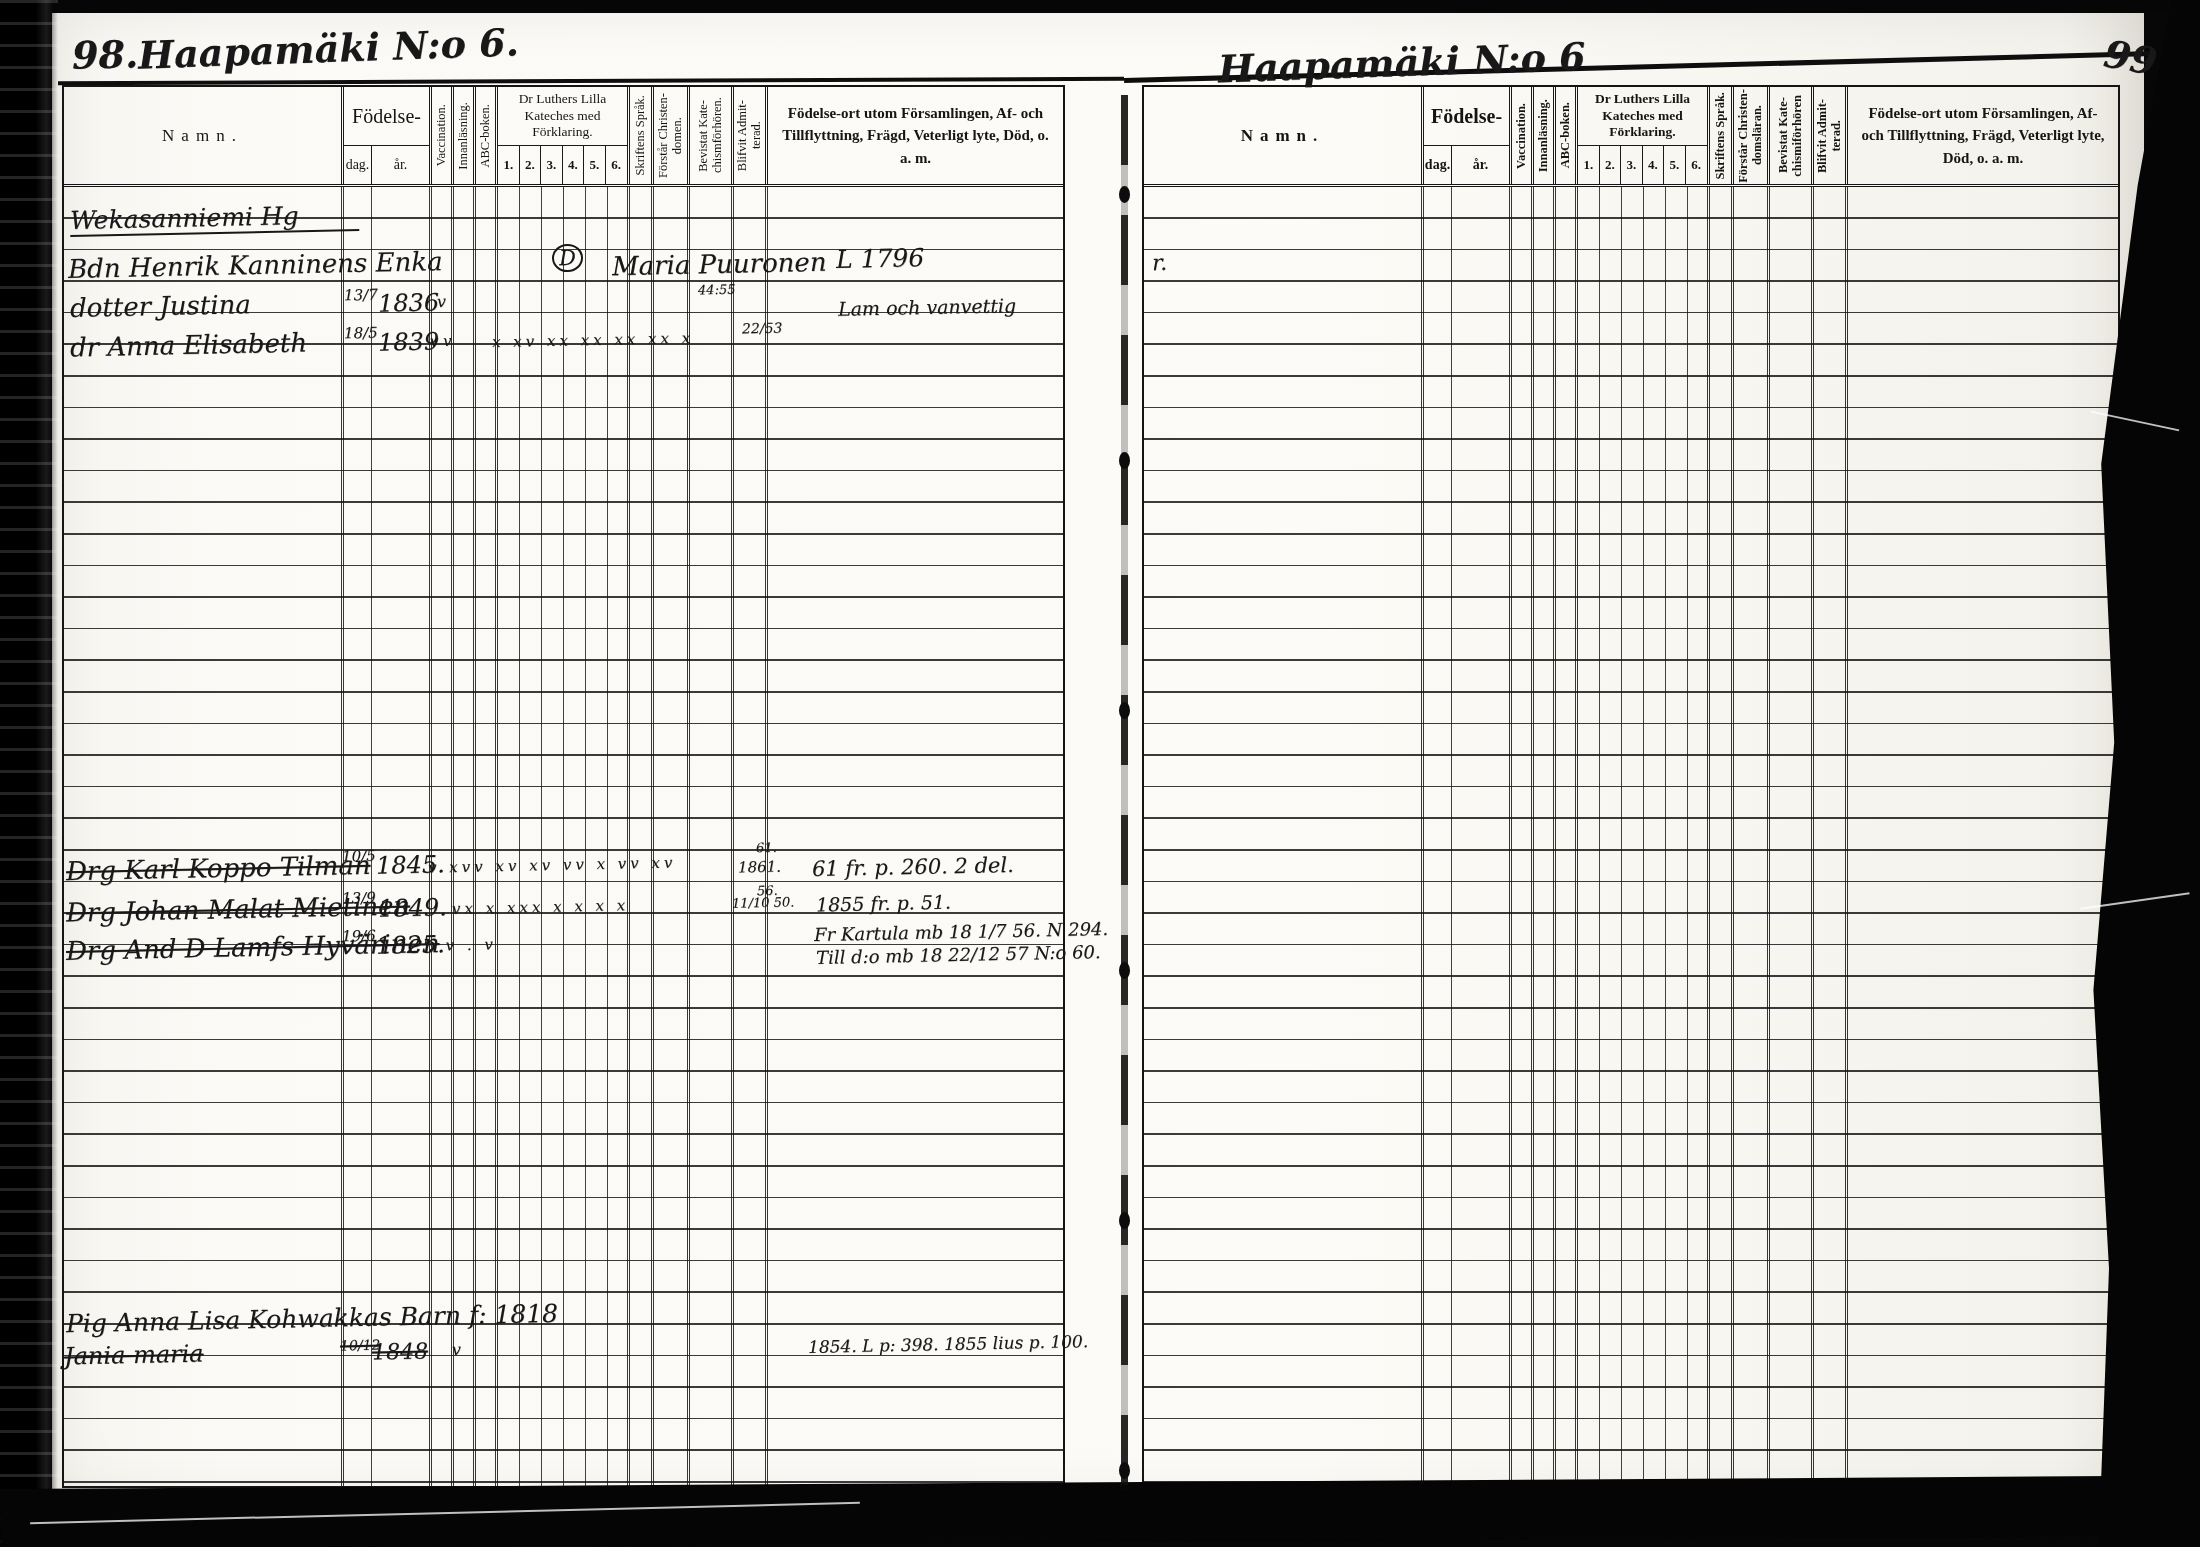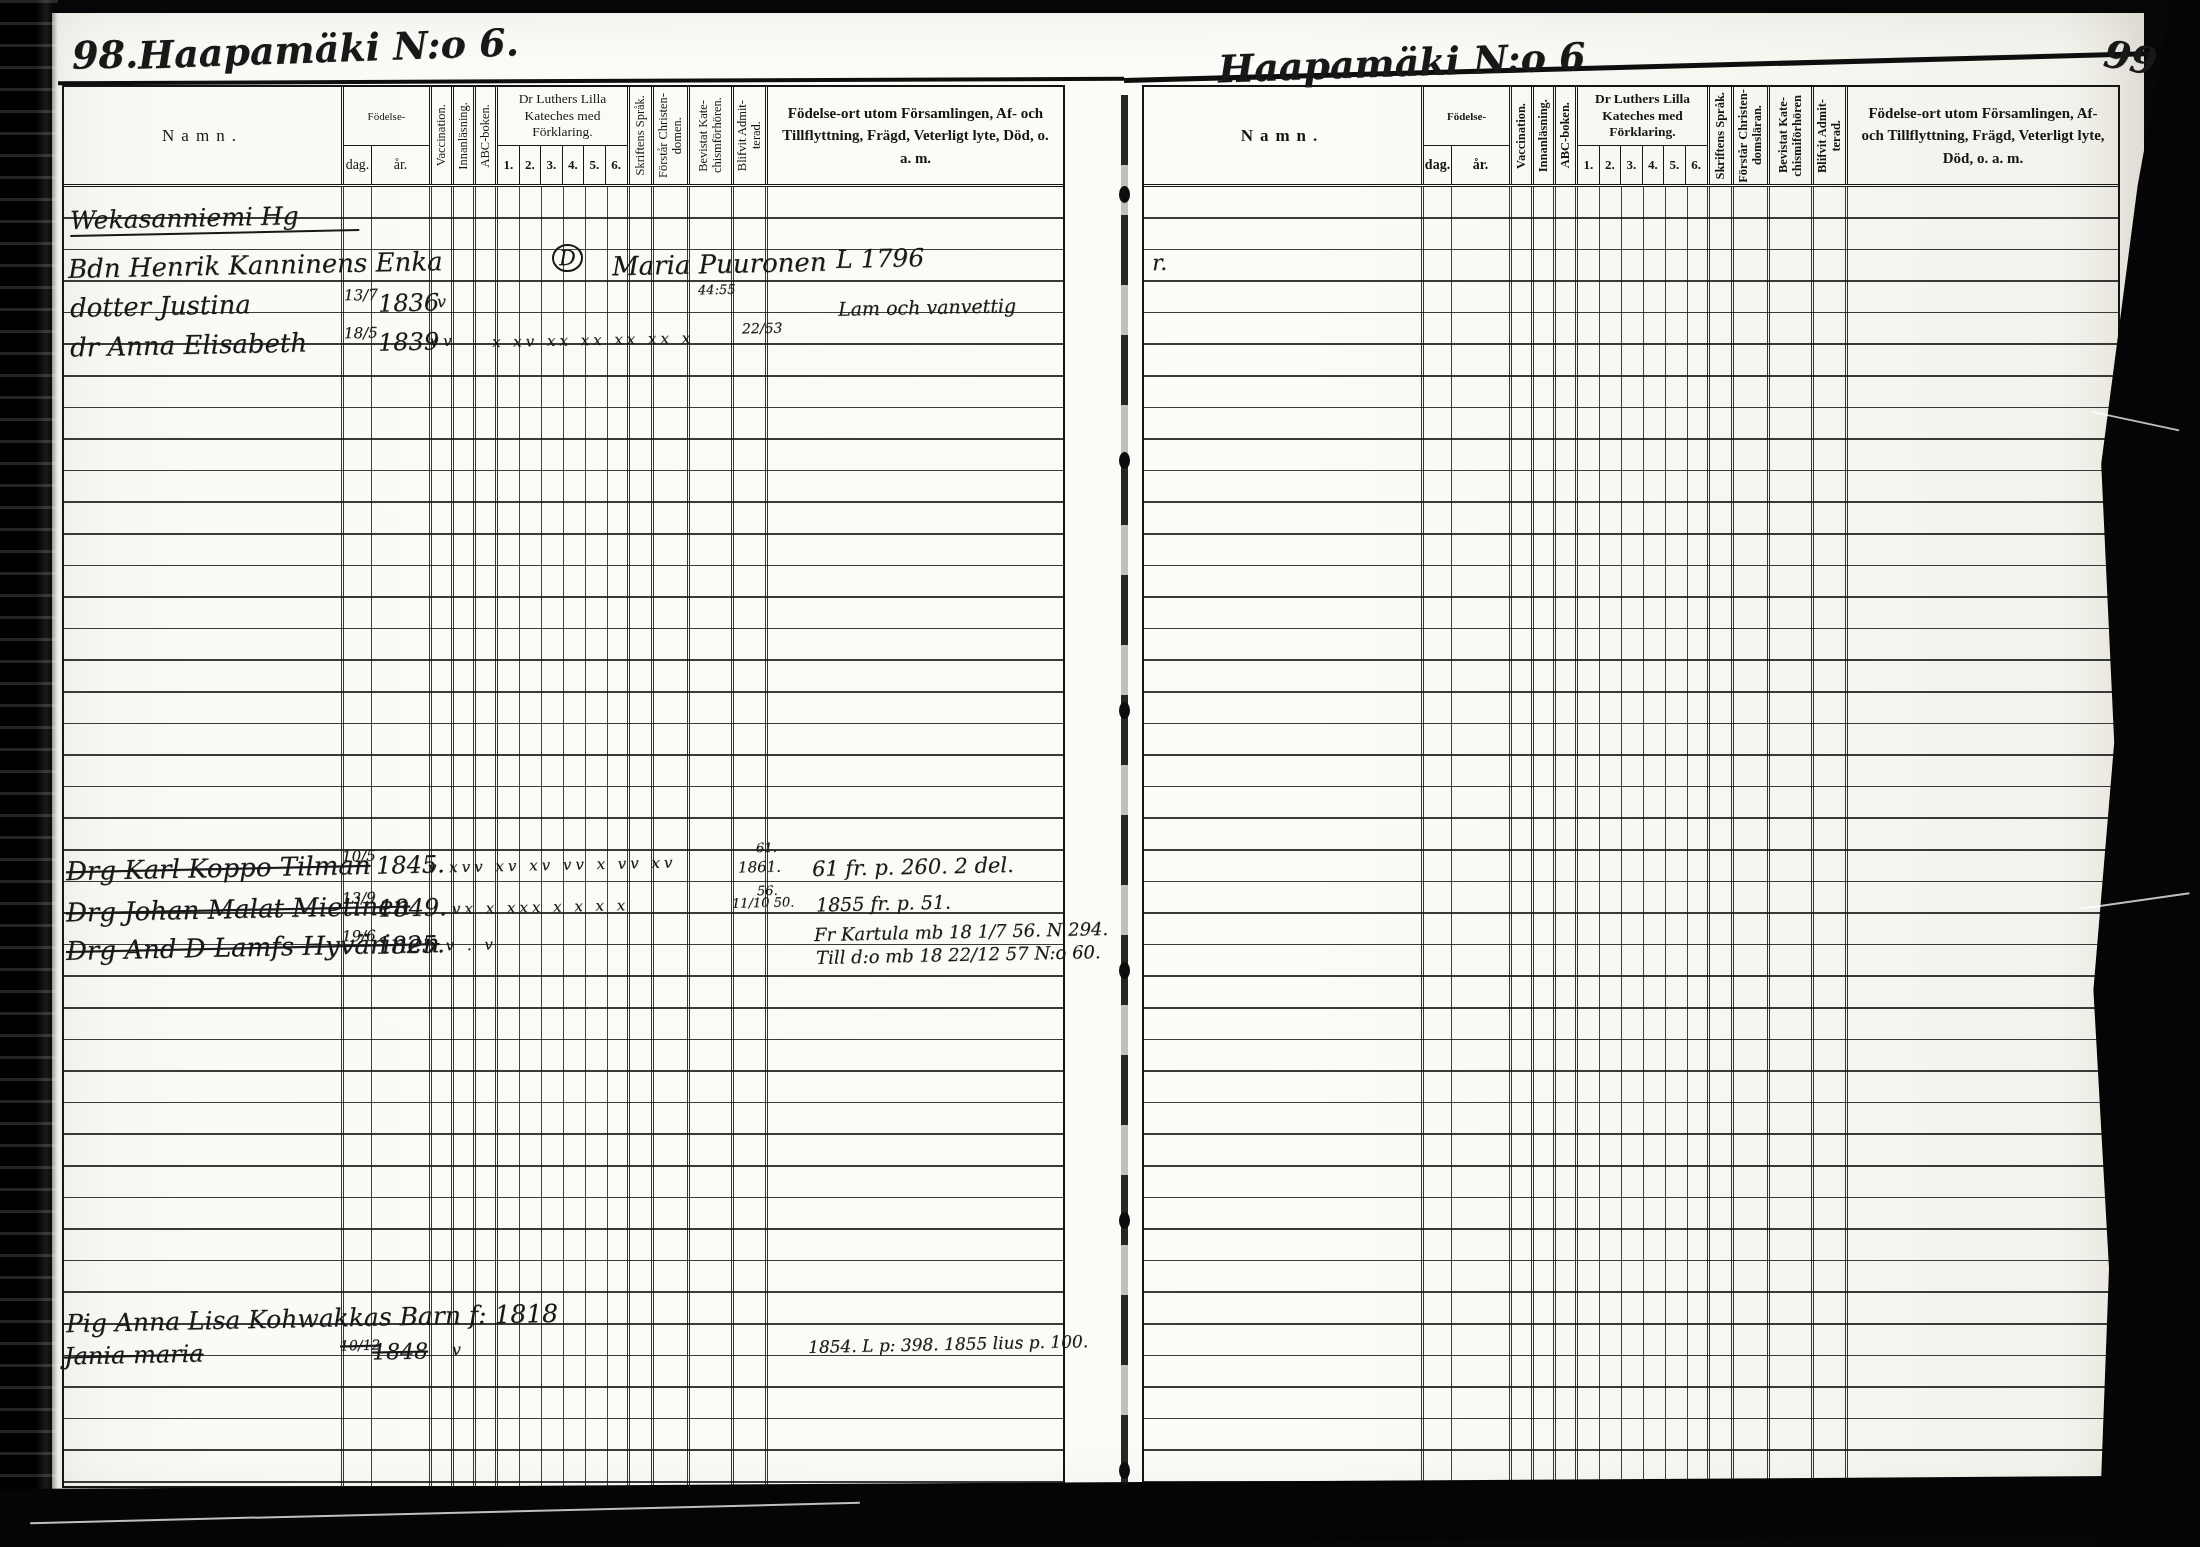--- a/index.html
+++ b/index.html
@@ -62,21 +62,21 @@
   .w-fod{width:88px;}
   .w-nar{width:22px;}
   .w-kat{width:132px;}
   .w-sprak{width:24px;}
   .w-forstar{width:36px;}
   .w-bev{width:44px;}
   .w-blif{width:34px;}
   .w-notes{flex:1;border-right:none;}
   .namn-label{font-size:17px;letter-spacing:7px;}
   .stack{display:flex;flex-direction:column;width:100%;height:100%;}
-  .stack .top{flex:1;display:flex;align-items:center;justify-content:center;border-bottom:1.5px solid #1a1a1a;font-size:11px;}
+  .stack .top{flex:1;display:flex;align-items:center;justify-content:center;border-bottom:1.5px solid #1a1a1a;font-size:20px;}
   .stack .sub{height:38px;display:flex;}
   .sub-cell{display:flex;align-items:center;justify-content:center;font-size:14px;box-sizing:border-box;}
   .sub-dag{width:28px;border-right:1.5px solid #1a1a1a;}
   .sub-ar{flex:1;}
   .kat-title{flex:1;display:flex;align-items:center;justify-content:center;text-align:center;font-size:13.5px;line-height:1.25;border-bottom:1.5px solid #1a1a1a;padding:0 3px;}
   .kat-num{width:22px;border-right:1.5px solid #1a1a1a;font-weight:700;font-size:13px;}
   .kat-num:last-child{border-right:none;}
   .vwrap{display:flex;flex-direction:row;gap:1px;align-items:center;justify-content:center;width:100%;height:100%;}
   .vtext{writing-mode:vertical-rl;transform:rotate(180deg);font-size:12.5px;white-space:nowrap;line-height:1.05;}
   .notes-head{font-size:15px;text-align:center;line-height:1.5;padding:0 8px;font-weight:600;}

